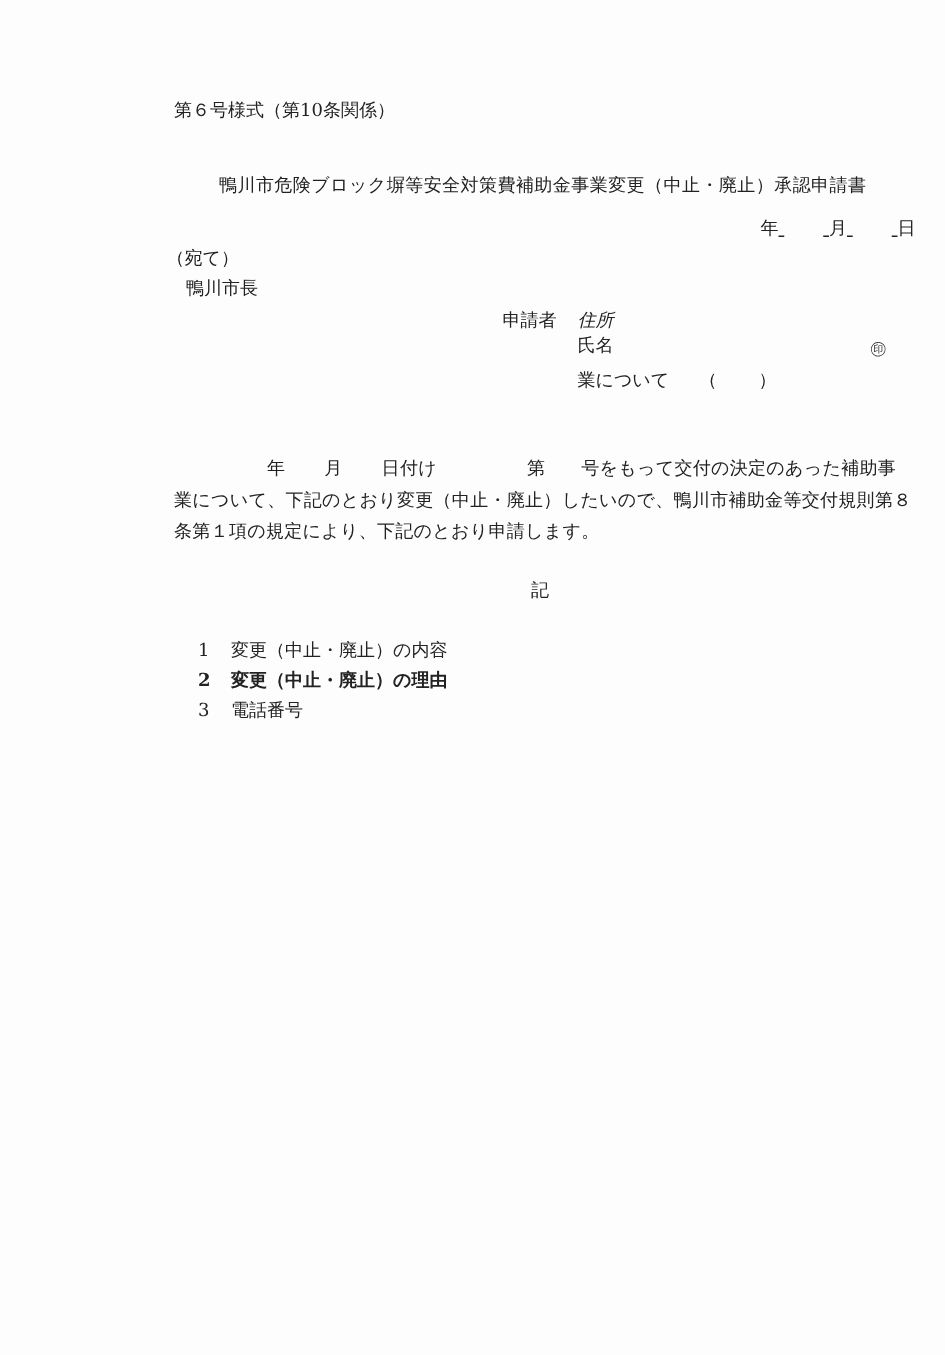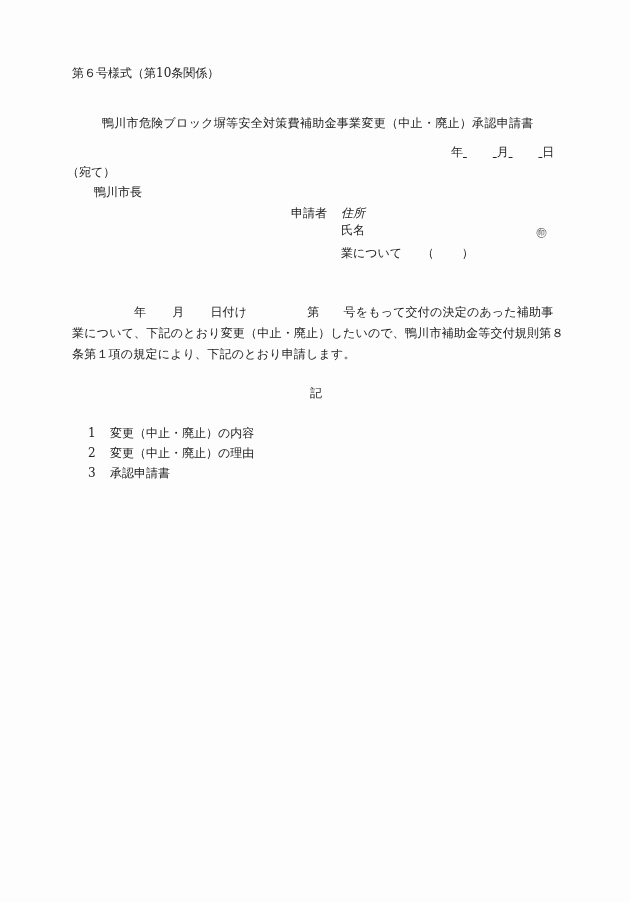--- a/index.html
+++ b/index.html
@@ -1,42 +1,42 @@
 <!DOCTYPE html>
 <html><head>
   <meta charset="utf-8">
   <style>
     html, body { margin: 0; padding: 0; }
     body {
       width: 630px; height: 903px; background: #fdfdfd; position: relative; overflow: hidden;
       font-family: "DejaVu Serif", "Liberation Serif", serif; font-size: 12px; color: #222;
     }
-    .abs { position: absolute; white-space: nowrap; line-height: 16px; }
+    .abs { position: absolute; white-space: nowrap; line-height: 16px; margin-left: 44px; }
     .form-no { left: 72px; top: 65px; }
     .title { left: 102px; top: 115px; letter-spacing: 0.3px; }
-    .date { left: 451px; top: 144px; text-decoration: underline; }
+    .date { left: 463px; top: 144px; text-decoration: underline; }
     .date span { display: inline-block; }
     .addressee-prefix { left: 67px; top: 164px; }
-    .addressee { left: 94px; top: 184px; }
+    .addressee { left: 80px; top: 184px; }
     .applicant-label { left: 291px; top: 205px; }
     .addr-label { left: 341px; top: 205px; font-style: italic; }
     .name-label { left: 341px; top: 222px; }
     .seal { left: 536px; top: 225px; font-size: 11px; }
     .tel-label { left: 341px; top: 245px; }
     .tel-paren { left: 422px; top: 245px; }
     .tel-paren span { display: inline-block; }
     .body-line { left: 72px; letter-spacing: 0.2px; }
     .l1 { top: 304px; }
     .l2 { top: 325px; }
     .l3 { top: 346px; }
     .ki { left: 310px; top: 385px; }
     .item { left: 88px; }
     .item .num { display: inline-block; width: 22px; }
     .i1 { top: 425px; }
-    .i2 { top: 445px; }
+    .i2 { top: 445px; font-weight: bold; }
     .i3 { top: 465px; }
   </style>
 </head>
 <body>
 
 <div>
 
   <div class="abs form-no">第６号様式（第10条関係）</div>
 
   <div class="abs title">鴨川市危険ブロック塀等安全対策費補助金事業変更（中止・廃止）承認申請書</div>
@@ -71,16 +71,16 @@
 
   <div class="abs ki">記</div>
 
   <div class="abs item i1">
     <span class="num">1</span><span>変更（中止・廃止）の内容</span>
   </div>
   <div class="abs item i2">
     <span class="num">2</span><span>変更（中止・廃止）の理由</span>
   </div>
   <div class="abs item i3">
-    <span class="num">3</span><span>承認申請書</span>
+    <span class="num">3</span><span>電話番号</span>
   </div>
 
 </div>
 
 </body></html>

